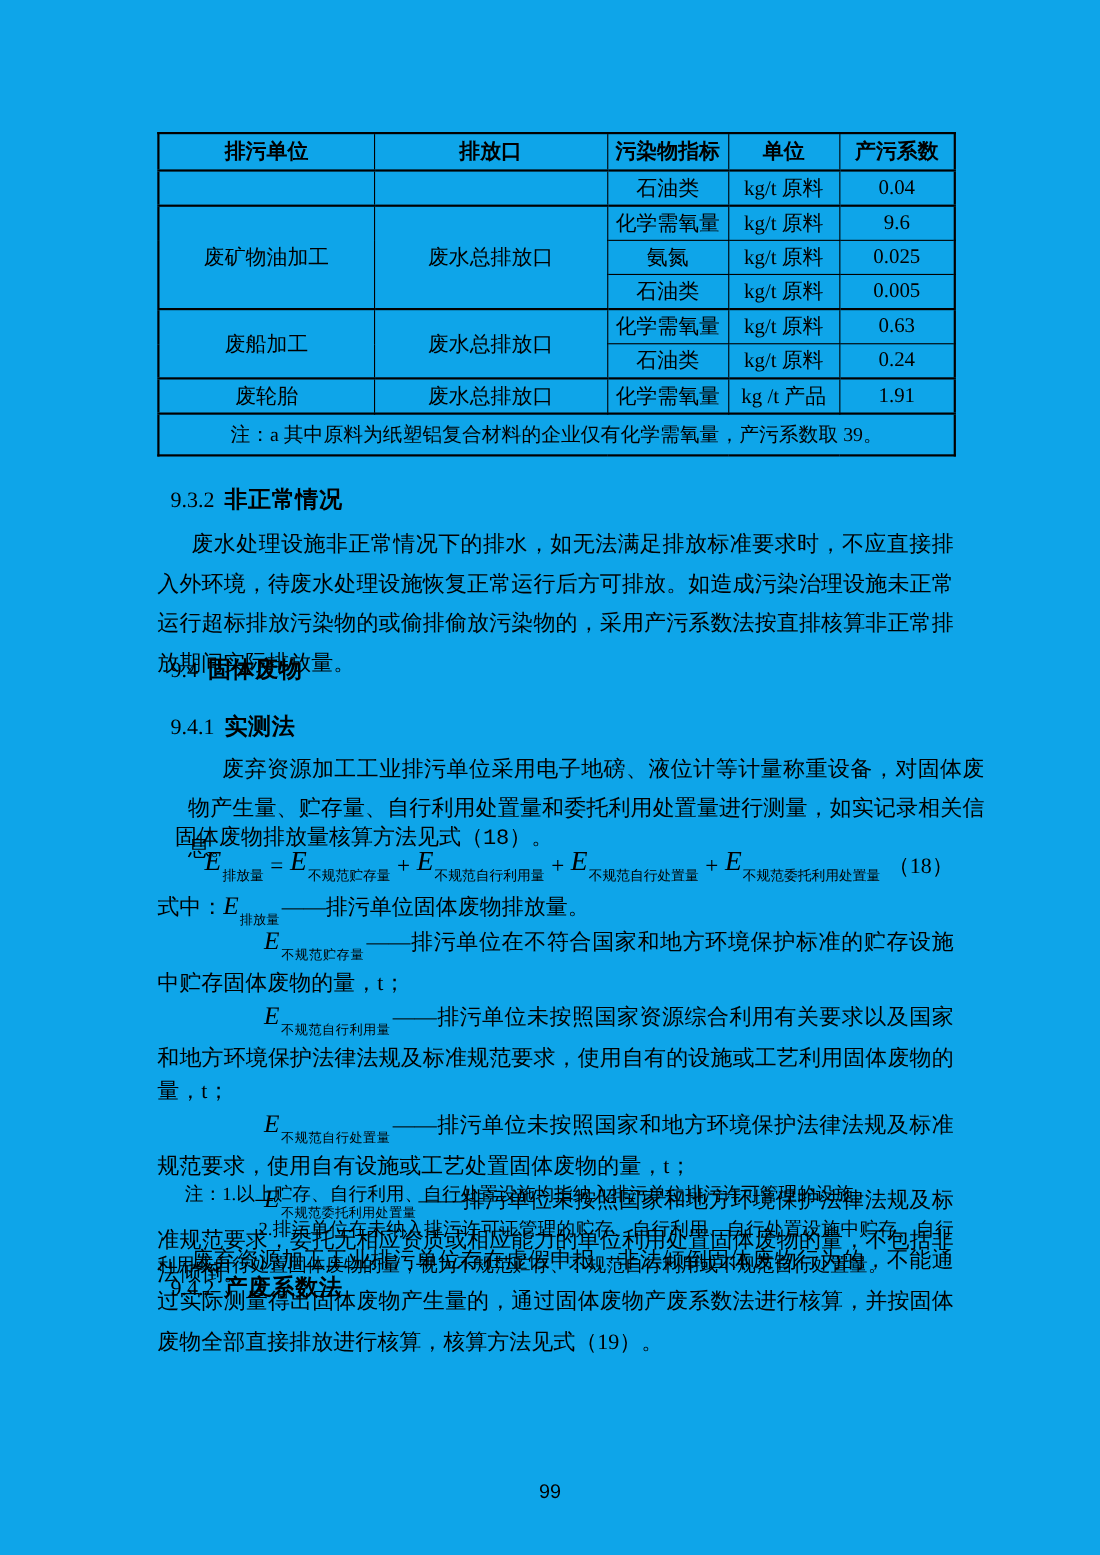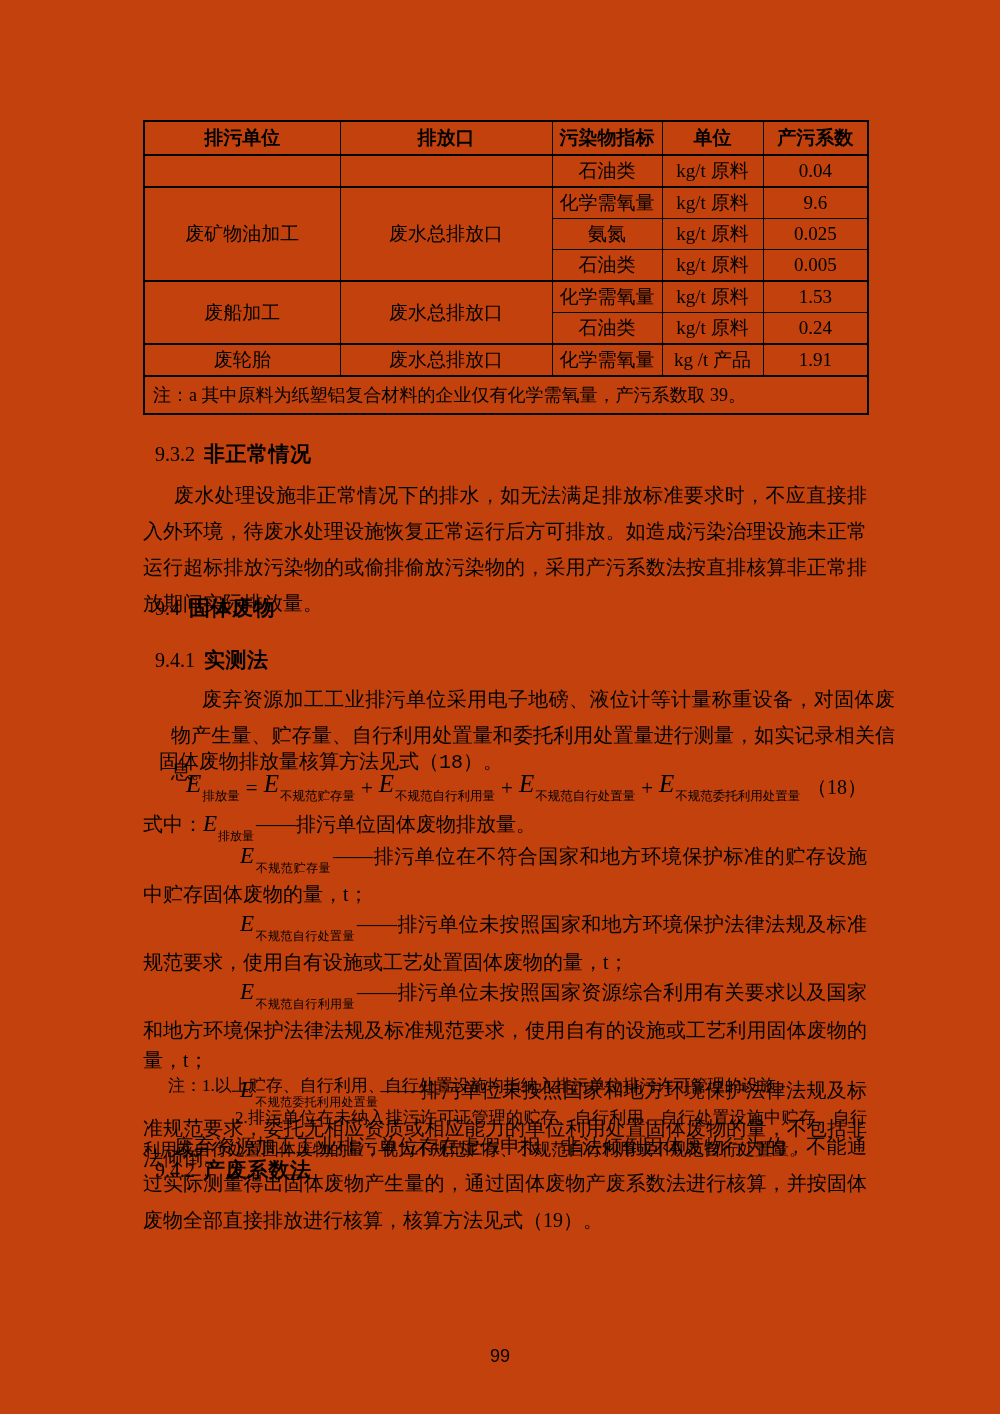--- a/index.html
+++ b/index.html
@@ -1,35 +1,35 @@
 <!DOCTYPE html>
 <html><head>
 <meta charset="utf-8">
 <style>
   html,body { margin:0; padding:0; background:#ffffff; }
   .page {
-    position:relative; width:1000px; height:1414px; background:#c2410c;
+    position:relative; width:1000px; height:1414px; background:#0ea5e9;
     font-family:"Liberation Serif","DejaVu Serif",serif; color:#000;
     overflow:hidden;
   }
   .blk { position:absolute; left:143px; width:724px; }
 
   
   table.data { border-collapse:collapse; width:724px; table-layout:fixed; border:2px solid #000; }
   table.data th, table.data td {
     border:1px solid #000; text-align:center; vertical-align:middle;
     font-size:19px; height:30px; padding:0 3px; overflow:hidden;
   }
   table.data thead th {
     font-family:"Liberation Sans","DejaVu Sans",sans-serif; font-weight:bold;
     font-size:19px; height:32px; border-bottom:2px solid #000;
   }
   tr.grp > td { border-top:2px solid #000; }
   tr.note-row > td {
-    border-top:2px solid #000; text-align:left; font-size:18px;
+    border-top:2px solid #000; text-align:center; font-size:18px;
     padding:6px 8px; height:auto;
   }
 
   
   .sec { left:155px; white-space:nowrap; }
   .sec-num { font-family:"Liberation Serif","DejaVu Serif",serif; font-size:20px; margin-right:9px; }
   .sec-title { font-family:"Liberation Sans","DejaVu Sans",sans-serif; font-weight:700; font-size:21px; letter-spacing:0.5px; }
 
   
   p.body { margin:0; font-size:20px; line-height:36px; text-align:justify; }
@@ -104,21 +104,21 @@
         <tr>
           <td>石油类</td>
           <td>kg/t 原料</td>
           <td>0.005</td>
         </tr>
         <tr class="grp">
           <td rowspan="2">废船加工</td>
           <td rowspan="2">废水总排放口</td>
           <td>化学需氧量</td>
           <td>kg/t 原料</td>
-          <td>1.53</td>
+          <td>0.63</td>
         </tr>
         <tr>
           <td>石油类</td>
           <td>kg/t 原料</td>
           <td>0.24</td>
         </tr>
         <tr class="grp">
           <td>废轮胎</td>
           <td>废水总排放口</td>
           <td>化学需氧量</td>
@@ -159,22 +159,22 @@
     </span>
     <span class="f-num">（18）</span>
   </div>
 
   <div class="blk where" style="top:807px;">
     <span>式中：</span><span class="term"><span class="e">E</span><sub>排放量</sub></span><span>——排污单位固体废物排放量。</span>
   </div>
 
   <div class="blk" style="top:841px;">
     <p class="def"><span class="term"><span class="e">E</span><sub>不规范贮存量</sub></span><span>——排污单位在不符合国家和地方环境保护标准的贮存设施中贮存固体废物的量，t；</span></p>
+    <p class="def"><span class="term"><span class="e">E</span><sub>不规范自行利用量</sub></span><span>——排污单位未按照国家资源综合利用有关要求以及国家和地方环境保护法律法规及标准规范要求，使用自有的设施或工艺利用固体废物的量，t；</span></p>
     <p class="def"><span class="term"><span class="e">E</span><sub>不规范自行处置量</sub></span><span>——排污单位未按照国家和地方环境保护法律法规及标准规范要求，使用自有设施或工艺处置固体废物的量，t；</span></p>
-    <p class="def"><span class="term"><span class="e">E</span><sub>不规范自行利用量</sub></span><span>——排污单位未按照国家资源综合利用有关要求以及国家和地方环境保护法律法规及标准规范要求，使用自有的设施或工艺利用固体废物的量，t；</span></p>
     <p class="def"><span class="term"><span class="e">E</span><sub>不规范委托利用处置量</sub></span><span>——排污单位未按照国家和地方环境保护法律法规及标准规范要求，委托无相应资质或相应能力的单位利用处置固体废物的量，不包括非法倾倒。</span></p>
   </div>
 
   <div class="blk" style="top:1070px;">
     <p class="note note-1">注：1.以上贮存、自行利用、自行处置设施均指纳入排污单位排污许可管理的设施。</p>
     <p class="note note-2">2.排污单位在未纳入排污许可证管理的贮存、自行利用、自行处置设施中贮存、自行利用或自行处置固体废物的量，视为不规范贮存、不规范自行利用或不规范自行处置量。</p>
   </div>
 
   <div class="blk sec" style="top:1156px;">
     <span class="sec-num">9.4.2</span><span class="sec-title">产废系数法</span>

